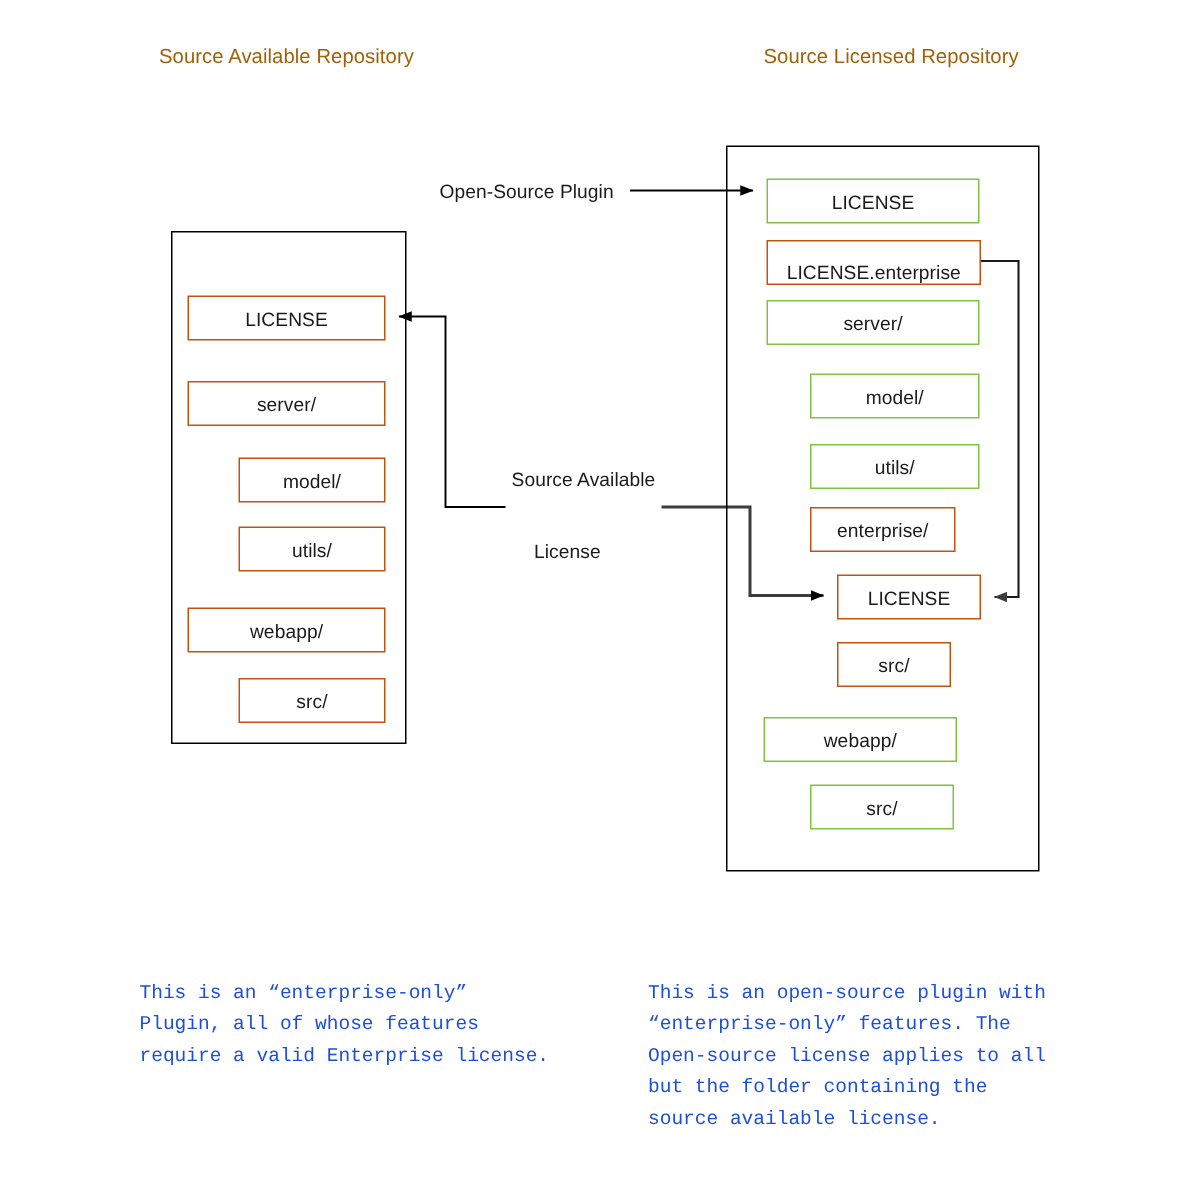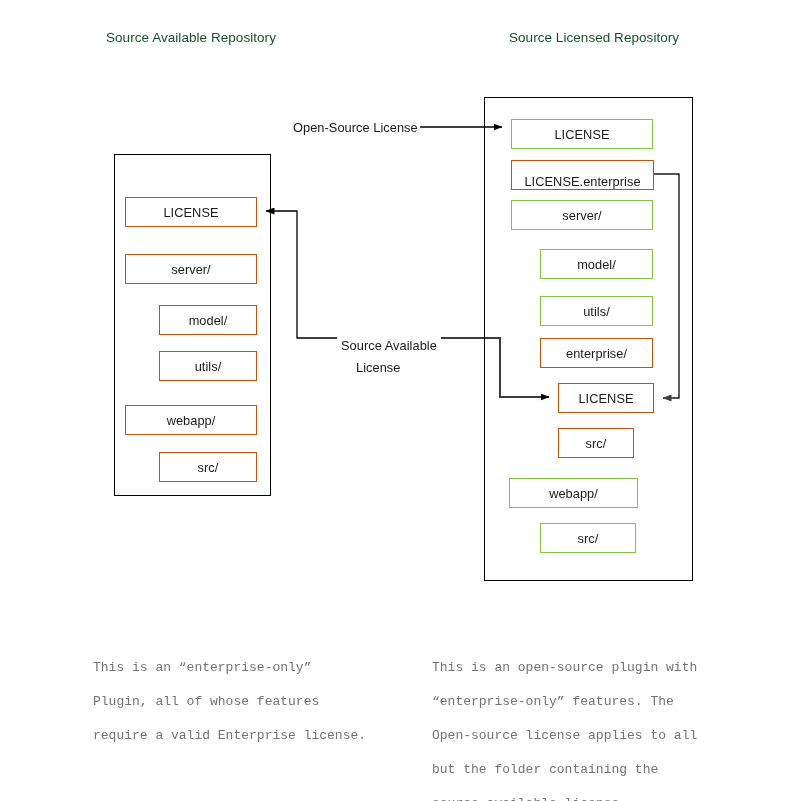--- a/index.html
+++ b/index.html
@@ -17,21 +17,21 @@
   }
   #canvas {
     position: absolute;
     inset: 0;
     width: 788px;
     height: 801px;
   }
   .repo-title {
     position: absolute;
     font-size: 13.5px;
-    color: #14532d;
+    color: #a16207;
     white-space: nowrap;
     letter-spacing: 0.05px;
   }
   #title-left  { left: 106px; top: 30px; }
   #title-right { left: 509px; top: 30px; }
 
   .repo-frame {
     position: absolute;
     border: 1.4px solid #000000;
     background: transparent;
@@ -58,29 +58,29 @@
   .node.orange { border-color: #c0530f; }
 
   .edge-label {
     position: absolute;
     font-size: 12.8px;
     color: #1a1a1a;
     white-space: nowrap;
     letter-spacing: 0.05px;
   }
   #label-open-source { left: 293px; top: 120px; }
-  #label-source-avail-1 { left: 341px; top: 338px; }
+  #label-source-avail-1 { left: 341px; top: 312px; }
   #label-source-avail-2 { left: 356px; top: 360px; }
 
   .caption {
     position: absolute;
     font-family: "Liberation Mono", "DejaVu Sans Mono", monospace;
     font-size: 13px;
-    line-height: 34px;
-    color: #737373;
+    line-height: 21px;
+    color: #1d4ed8;
     white-space: pre;
   }
   #caption-left  { left: 93px;  top: 651px; }
   #caption-right { left: 432px; top: 651px; }
 </style>
 </head>
 <body>
 
 <svg id="canvas" viewBox="0 0 788 801">
   <defs>
@@ -134,37 +134,37 @@
 </div>
 <div class="node green" style="left:511px; top:200px; width:142px;">
   <span>server/</span>
 </div>
 <div class="node green" style="left:540px; top:249px; width:113px;">
   <span>model/</span>
 </div>
 <div class="node green" style="left:540px; top:296px; width:113px;">
   <span>utils/</span>
 </div>
-<div class="node orange" style="left:540px; top:338px; width:113px;">
+<div class="node orange" style="left:540px; top:338px; width:97px;">
   <span>enterprise/</span>
 </div>
 <div class="node orange" style="left:558px; top:383px; width:96px;">
   <span>LICENSE</span>
 </div>
 <div class="node orange" style="left:558px; top:428px; width:76px;">
   <span>src/</span>
 </div>
 <div class="node green" style="left:509px; top:478px; width:129px;">
   <span>webapp/</span>
 </div>
 <div class="node green" style="left:540px; top:523px; width:96px;">
   <span>src/</span>
 </div>
 
-<div class="edge-label" id="label-open-source">Open-Source License</div>
+<div class="edge-label" id="label-open-source">Open-Source Plugin</div>
 <div class="edge-label" id="label-source-avail-1">Source Available</div>
 <div class="edge-label" id="label-source-avail-2">License</div>
 
 <div class="caption" id="caption-left">This is an “enterprise-only”
 Plugin, all of whose features
 require a valid Enterprise license.</div>
 <div class="caption" id="caption-right">This is an open-source plugin with
 “enterprise-only” features. The
 Open-source license applies to all
 but the folder containing the

